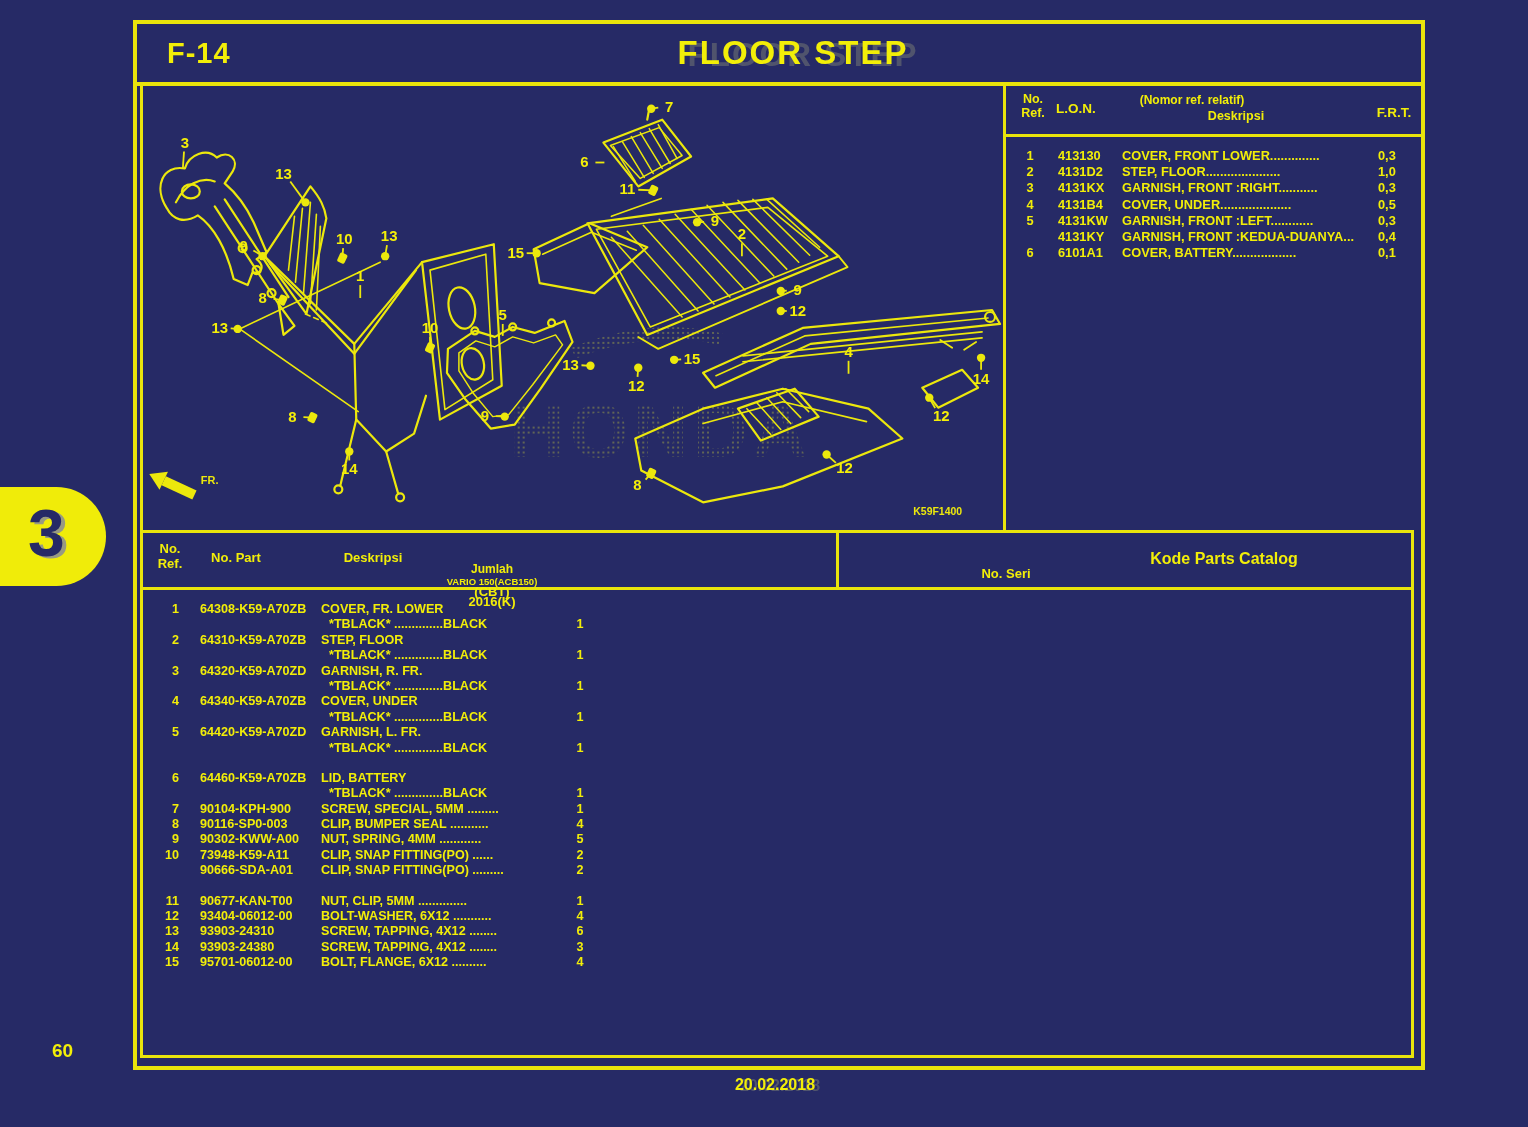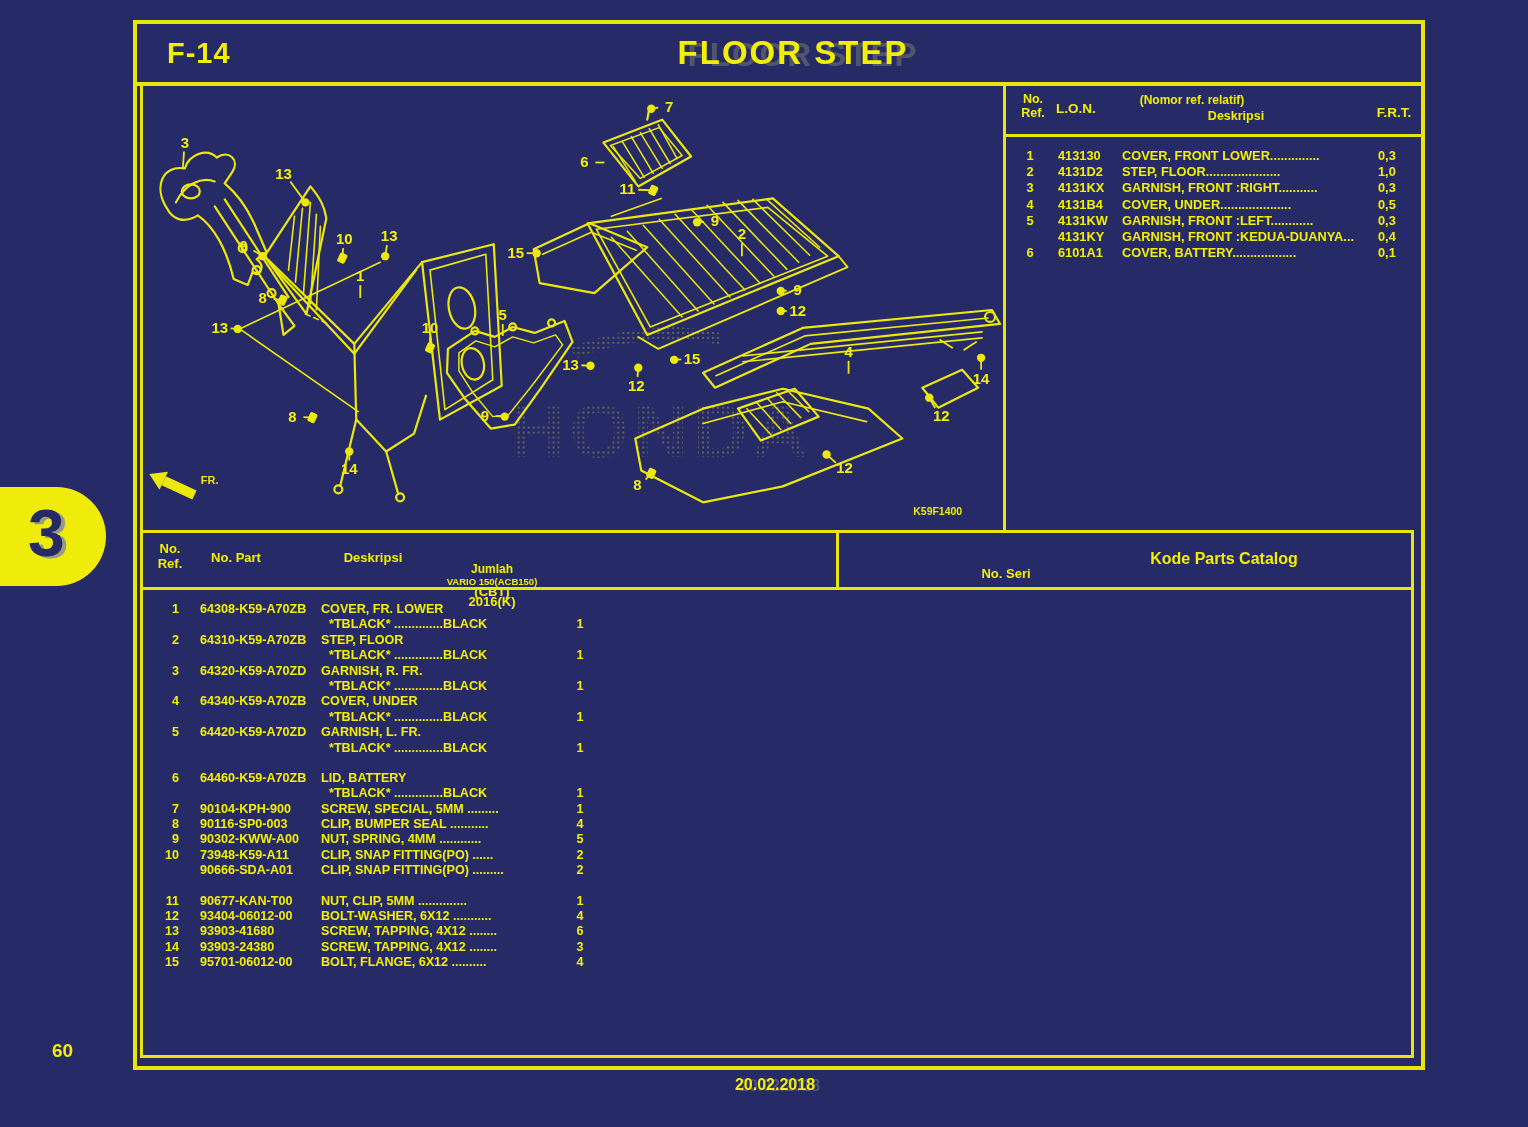--- a/index.html
+++ b/index.html
@@ -377,21 +377,21 @@
         <div class="pline"><span class="p-ref">6</span><span class="p-part">64460-K59-A70ZB</span><span class="p-desc">LID, BATTERY</span></div>
         <div class="pline"><span class="p-sub">*TBLACK* ..............BLACK</span><span class="p-qty">1</span></div>
         <div class="pline"><span class="p-ref">7</span><span class="p-part">90104-KPH-900</span><span class="p-desc">SCREW, SPECIAL, 5MM .........</span><span class="p-qty">1</span></div>
         <div class="pline"><span class="p-ref">8</span><span class="p-part">90116-SP0-003</span><span class="p-desc">CLIP, BUMPER SEAL ...........</span><span class="p-qty">4</span></div>
         <div class="pline"><span class="p-ref">9</span><span class="p-part">90302-KWW-A00</span><span class="p-desc">NUT, SPRING, 4MM ............</span><span class="p-qty">5</span></div>
         <div class="pline"><span class="p-ref">10</span><span class="p-part">73948-K59-A11</span><span class="p-desc">CLIP, SNAP FITTING(PO) ......</span><span class="p-qty">2</span></div>
         <div class="pline"><span class="p-ref"></span><span class="p-part">90666-SDA-A01</span><span class="p-desc">CLIP, SNAP FITTING(PO) .........</span><span class="p-qty">2</span></div>
         <div class="pgap"></div>
         <div class="pline"><span class="p-ref">11</span><span class="p-part">90677-KAN-T00</span><span class="p-desc">NUT, CLIP, 5MM ..............</span><span class="p-qty">1</span></div>
         <div class="pline"><span class="p-ref">12</span><span class="p-part">93404-06012-00</span><span class="p-desc">BOLT-WASHER, 6X12 ...........</span><span class="p-qty">4</span></div>
-        <div class="pline"><span class="p-ref">13</span><span class="p-part">93903-41680</span><span class="p-desc">SCREW, TAPPING, 4X12 ........</span><span class="p-qty">6</span></div>
+        <div class="pline"><span class="p-ref">13</span><span class="p-part">93903-24310</span><span class="p-desc">SCREW, TAPPING, 4X12 ........</span><span class="p-qty">6</span></div>
         <div class="pline"><span class="p-ref">14</span><span class="p-part">93903-24380</span><span class="p-desc">SCREW, TAPPING, 4X12 ........</span><span class="p-qty">3</span></div>
         <div class="pline"><span class="p-ref">15</span><span class="p-part">95701-06012-00</span><span class="p-desc">BOLT, FLANGE, 6X12 ..........</span><span class="p-qty">4</span></div>
       </div>
   </div>
 
   <div class="tab3">
     <span>3</span>
   </div>
   <div class="page-number">60</div>
   <div class="page-date">20.02.2018</div>

